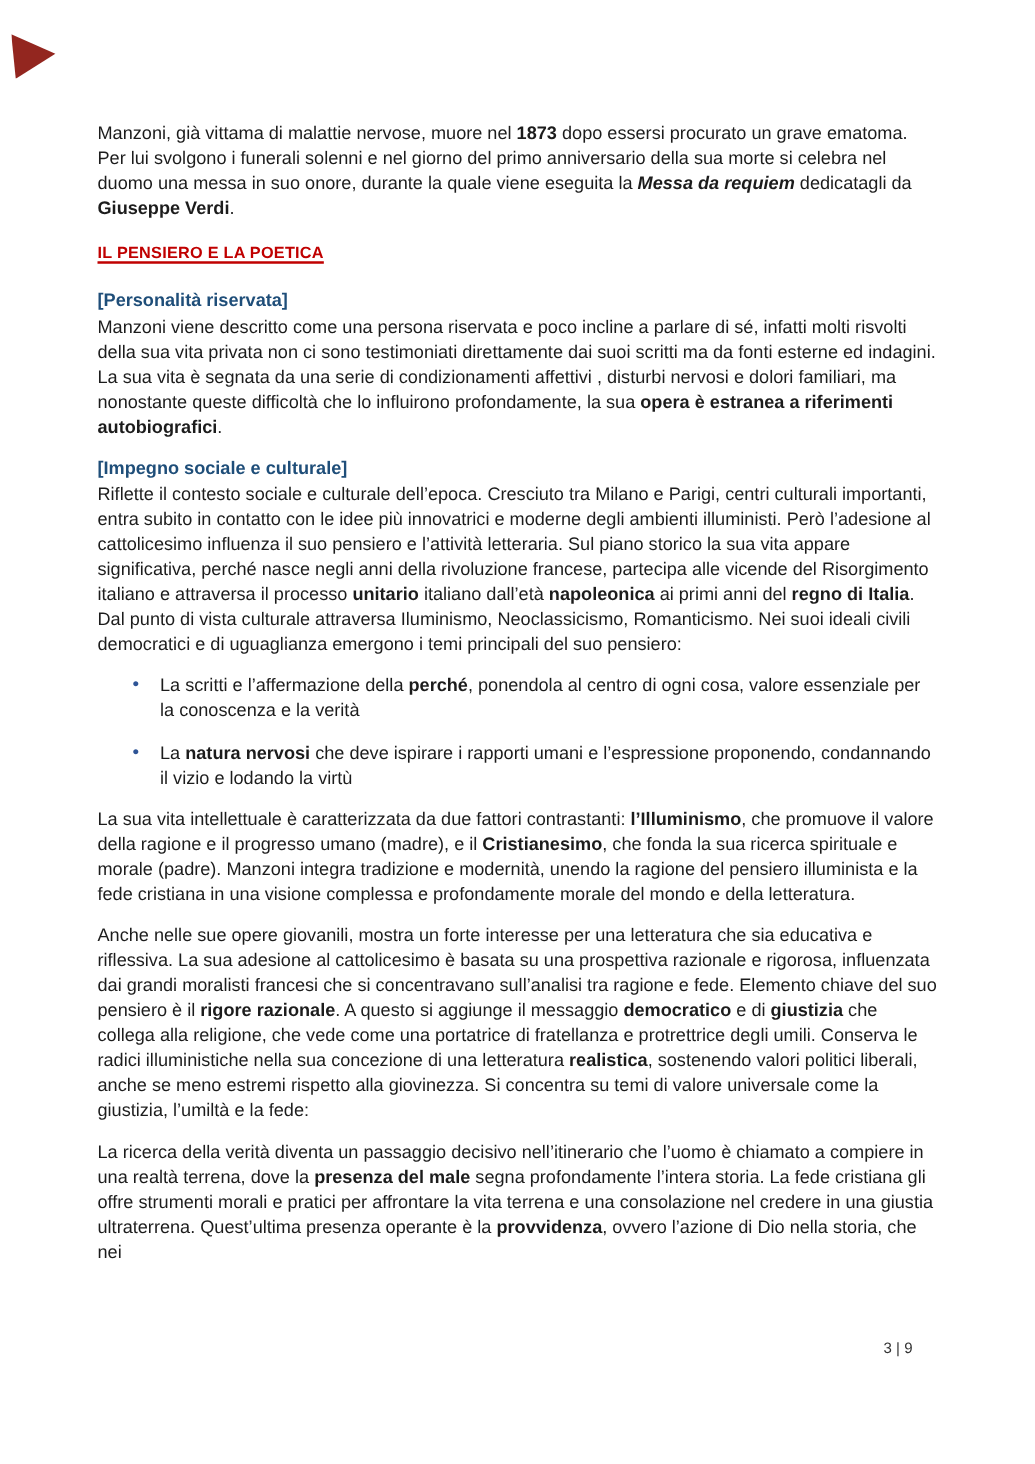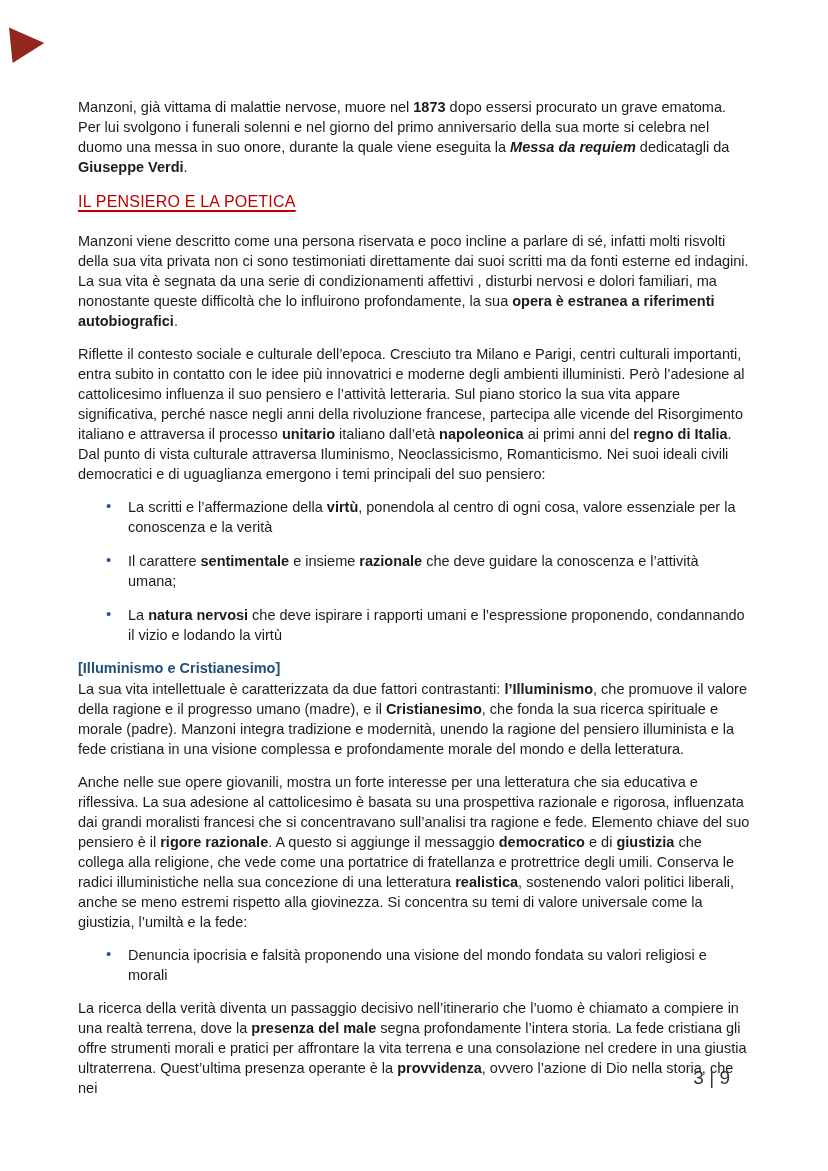--- a/index.html
+++ b/index.html
@@ -17,22 +17,22 @@
   }
   .corner-triangle {
     position:absolute; left:9px; top:26px;
     width:36px; height:37px;
     background:var(--corner-triangle,#93261f);
     clip-path:polygon(0% 4%, 98% 46%, 10% 100%);
   }
   .doc-body p { margin:0 0 13px 0; }
   .doc-body .h1 {
     color:var(--heading-red,#c00000);
-    font-weight:normal;
-    font-size:16px;
+    font-weight:bold;
+    font-size:13px;
     line-height:24px;
     margin:3px 0 17px 0;
     text-decoration:underline;
     text-decoration-thickness:2px;
     text-underline-offset:3px;
     letter-spacing:0.2px;
   }
   .doc-body .h2 {
     color:var(--subheading-blue,#1f4e79);
     font-weight:bold;
@@ -44,40 +44,39 @@
   .doc-body li::before {
     content:"\2022";
     position:absolute; left:28px; top:-1px;
     color:var(--bullet-blue,#2e5496);
     font-size:15px;
   }
   .page-number {
     position:absolute;
     right:98px; top:1068px;
     color:#333333;
-    font-size:19px;
+    font-size:12px;
   }
 </style>
 </head>
 <body>
 
 <div class="page">
   <div class="corner-triangle"></div>
   <div class="doc-body">
       <p><span>Manzoni, già vittama di malattie nervose, muore nel </span><span style="font-weight: bold;">1873</span><span> dopo essersi procurato un grave ematoma. Per lui svolgono i funerali solenni e nel giorno del primo anniversario della sua morte si celebra nel duomo una messa in suo onore, durante la quale viene eseguita la </span><span style="font-weight: bold; font-style: italic;">Messa da requiem</span><span> dedicatagli da </span><span style="font-weight: bold;">Giuseppe Verdi</span><span>.</span></p>
       <div class="h1">IL PENSIERO E LA POETICA</div>
+      <div class="h2">[Personalità riservata]</div>
       <p><span>Manzoni viene descritto come una persona riservata e poco incline a parlare di sé, infatti molti risvolti della sua vita privata non ci sono testimoniati direttamente dai suoi scritti ma da fonti esterne ed indagini. La sua vita è segnata da una serie di condizionamenti affettivi , disturbi nervosi e dolori familiari, ma nonostante queste difficoltà che lo influirono profondamente, la sua </span><span style="font-weight: bold;">opera è estranea a riferimenti autobiografici</span><span>.</span></p>
+      <div class="h2">[Impegno sociale e culturale]</div>
       <p><span>Riflette il contesto sociale e culturale dell’epoca. Cresciuto tra Milano e Parigi, centri culturali importanti, entra subito in contatto con le idee più innovatrici e moderne degli ambienti illuministi. Però l’adesione al cattolicesimo influenza il suo pensiero e l’attività letteraria. Sul piano storico la sua vita appare significativa, perché nasce negli anni della rivoluzione francese, partecipa alle vicende del Risorgimento italiano e attraversa il processo </span><span style="font-weight: bold;">unitario</span><span> italiano dall’età </span><span style="font-weight: bold;">napoleonica</span><span> ai primi anni del </span><span style="font-weight: bold;">regno di Italia</span><span>. Dal punto di vista culturale attraversa Iluminismo, Neoclassicismo, Romanticismo. Nei suoi ideali civili democratici e di uguaglianza emergono i temi principali del suo pensiero:</span></p>
       <ul>
-        <li><span>La scritti e l’affermazione della </span><span style="font-weight: bold;">virtù</span><span>, ponendola al centro di ogni cosa, valore essenziale per la conoscenza e la verità</span></li>
-        <li><span>Il carattere </span><span style="font-weight: bold;">sentimentale</span><span> e insieme </span><span style="font-weight: bold;">razionale</span><span> che deve guidare la conoscenza e l’attività umana;</span></li>
+        <li><span>La scritti e l’affermazione della </span><span style="font-weight: bold;">perché</span><span>, ponendola al centro di ogni cosa, valore essenziale per la conoscenza e la verità</span></li>
         <li><span>La </span><span style="font-weight: bold;">natura nervosi</span><span> che deve ispirare i rapporti umani e l’espressione proponendo, condannando il vizio e lodando la virtù</span></li>
       </ul>
-      <div class="h2">[Illuminismo e Cristianesimo]</div>
       <p><span>La sua vita intellettuale è caratterizzata da due fattori contrastanti: </span><span style="font-weight: bold;">l’Illuminismo</span><span>, che promuove il valore della ragione e il progresso umano (madre), e il </span><span style="font-weight: bold;">Cristianesimo</span><span>, che fonda la sua ricerca spirituale e morale (padre). Manzoni integra tradizione e modernità, unendo la ragione del pensiero illuminista e la fede cristiana in una visione complessa e profondamente morale del mondo e della letteratura.</span></p>
       <p><span>Anche nelle sue opere giovanili, mostra un forte interesse per una letteratura che sia educativa e riflessiva. La sua adesione al cattolicesimo è basata su una prospettiva razionale e rigorosa, influenzata dai grandi moralisti francesi che si concentravano sull’analisi tra ragione e fede. Elemento chiave del suo pensiero è il </span><span style="font-weight: bold;">rigore razionale</span><span>. A questo si aggiunge il messaggio </span><span style="font-weight: bold;">democratico</span><span> e di </span><span style="font-weight: bold;">giustizia</span><span> che collega alla religione, che vede come una portatrice di fratellanza e protrettrice degli umili. Conserva le radici illuministiche nella sua concezione di una letteratura </span><span style="font-weight: bold;">realistica</span><span>, sostenendo valori politici liberali, anche se meno estremi rispetto alla giovinezza. Si concentra su temi di valore universale come la giustizia, l’umiltà e la fede:</span></p>
       <ul>
-        <li><span>Denuncia ipocrisia e falsità proponendo una visione del mondo fondata su valori religiosi e morali</span></li>
       </ul>
       <p><span>La ricerca della verità diventa un passaggio decisivo nell’itinerario che l’uomo è chiamato a compiere in una realtà terrena, dove la </span><span style="font-weight: bold;">presenza del male</span><span> segna profondamente l’intera storia. La fede cristiana gli offre strumenti morali e pratici per affrontare la vita terrena e una consolazione nel credere in una giustia ultraterrena. Quest’ultima presenza operante è la </span><span style="font-weight: bold;">provvidenza</span><span>, ovvero l’azione di Dio nella storia, che nei </span></p>
     </div>
   <div class="page-number">3 | 9</div>
 </div>
 
 </body></html>

